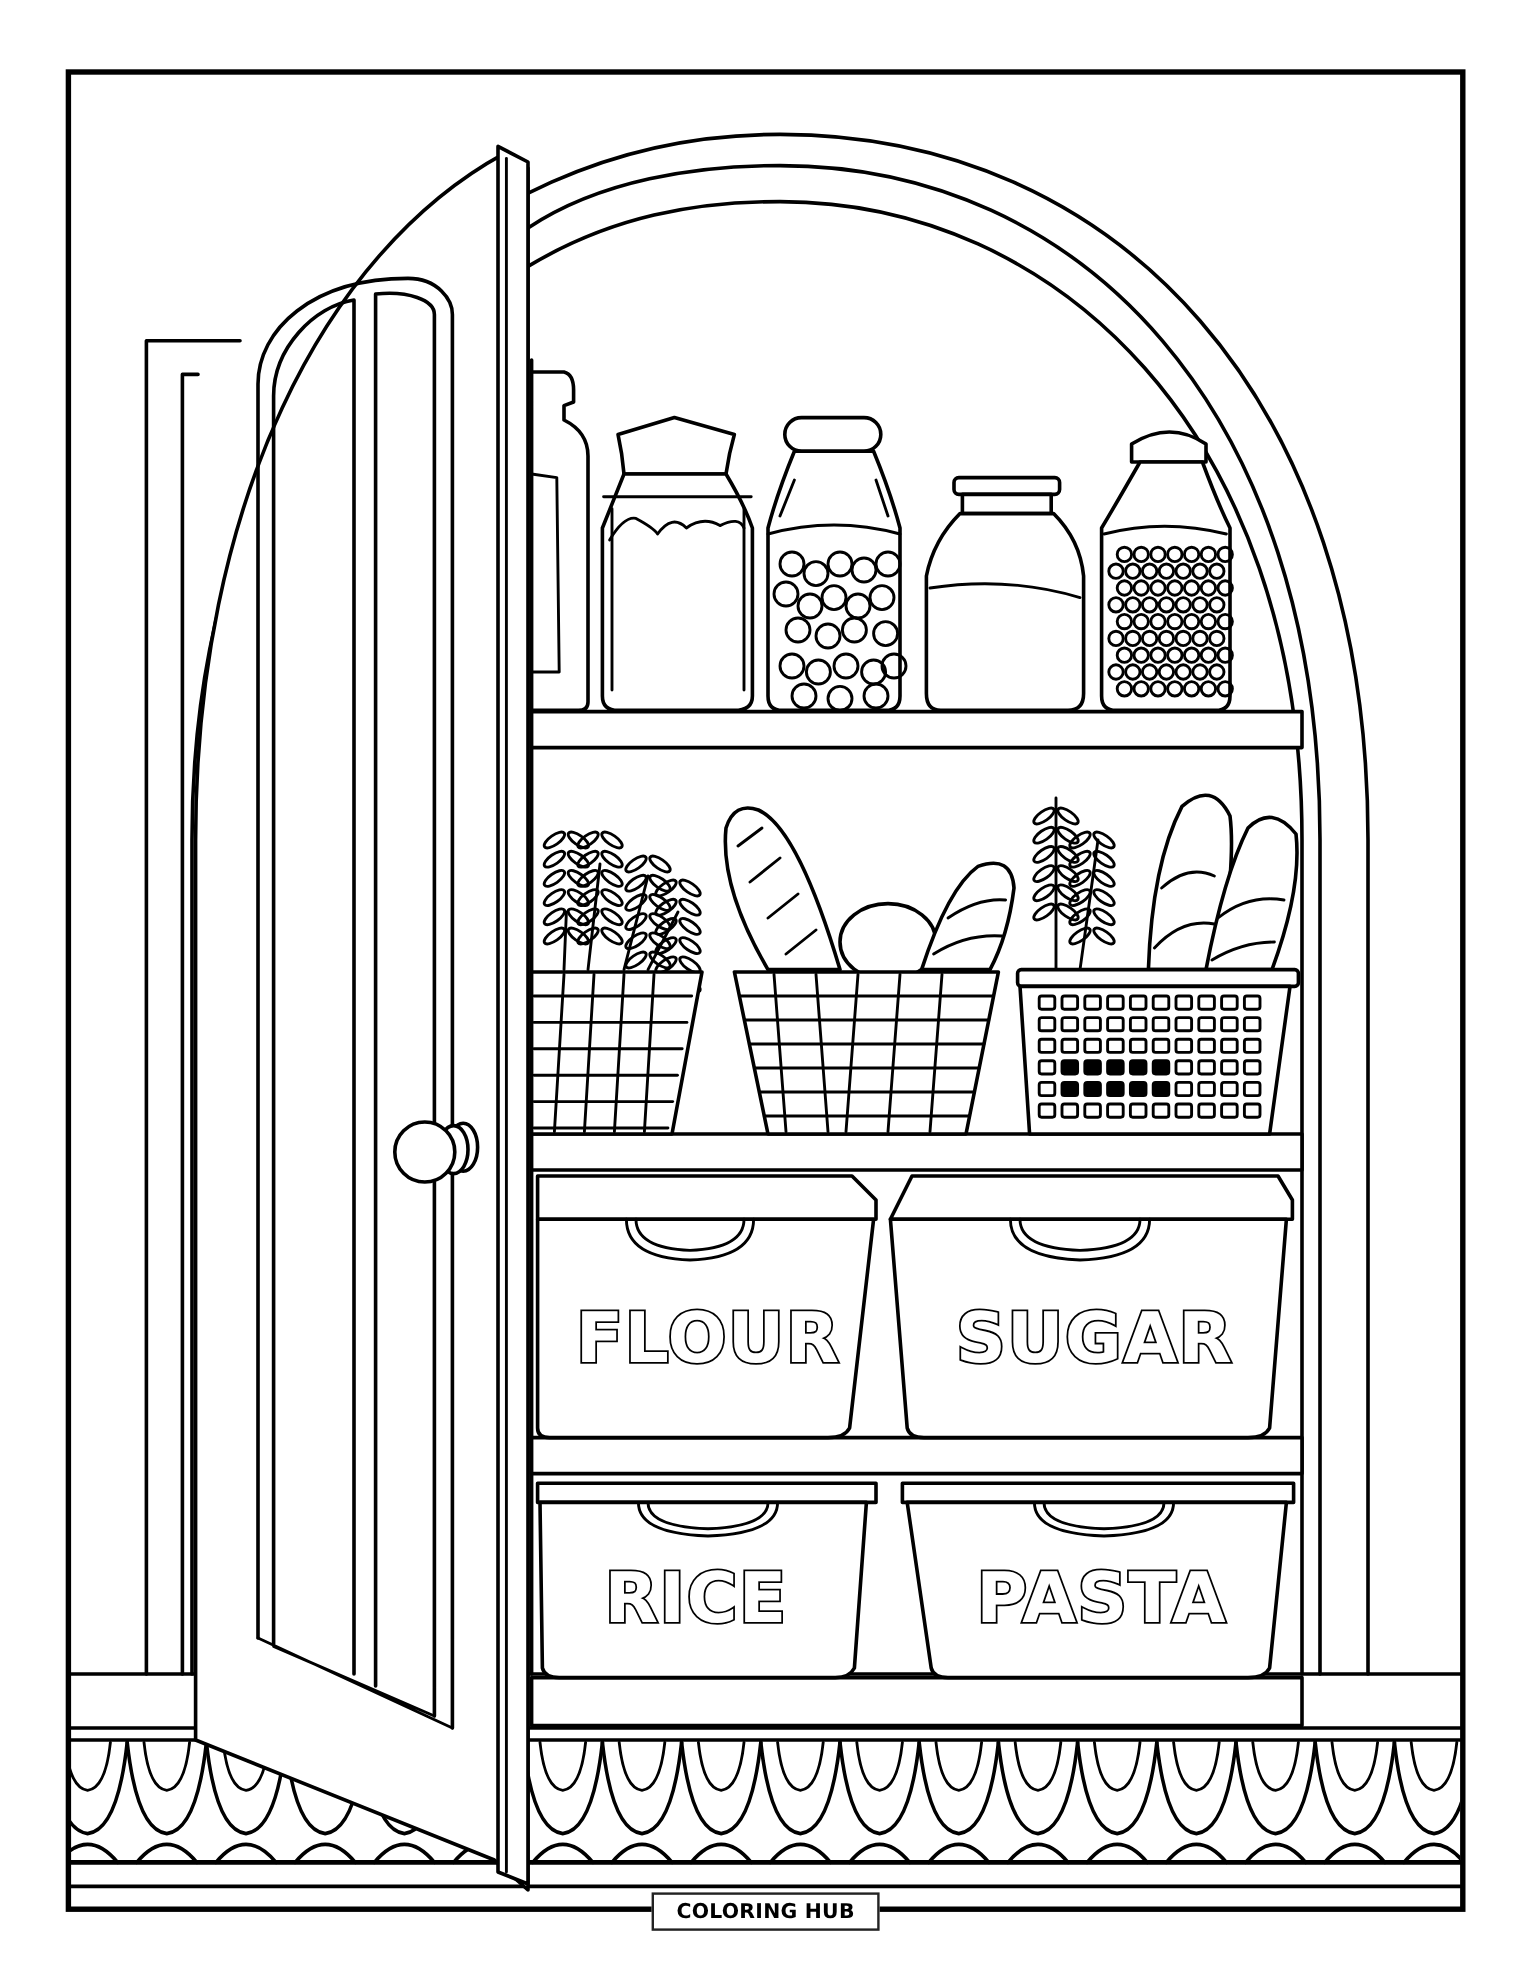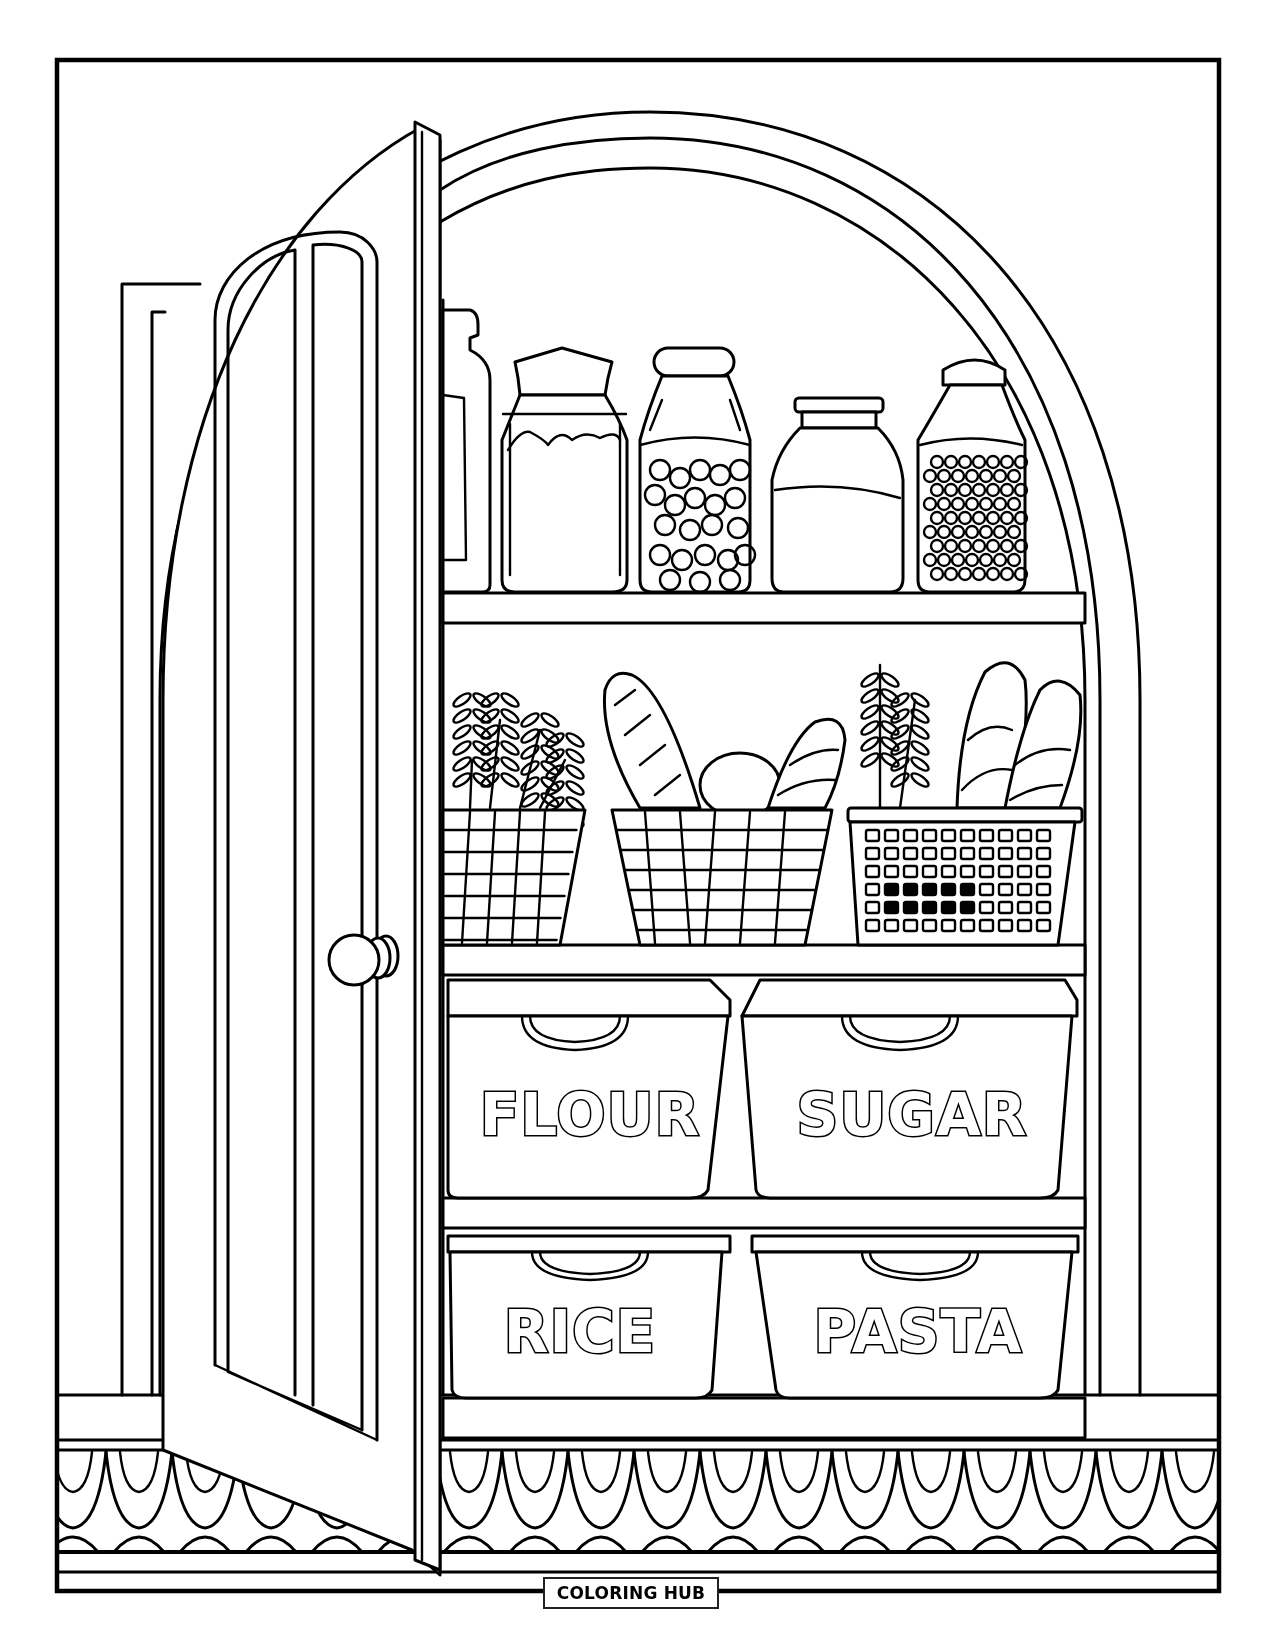--- a/index.html
+++ b/index.html
@@ -3,21 +3,21 @@
 <meta charset="utf-8">
 <style>
   html,body{margin:0;padding:0;background:#ffffff;}
   body{width:1275px;height:1650px;position:relative;overflow:hidden;font-family:"DejaVu Sans",sans-serif;}
   #art{position:absolute;left:0;top:0;width:1275px;height:1650px;}
   .ln{fill:none;stroke:#000;stroke-width:3;stroke-linejoin:round;stroke-linecap:round;}
   .lt{fill:none;stroke:#000;stroke-width:2.4;stroke-linejoin:round;stroke-linecap:round;}
   .fw{fill:#fff;stroke:#000;stroke-width:3;stroke-linejoin:round;}
   .frame{fill:none;stroke:#000;stroke-width:4.5;}
   .bin-label{font-family:"DejaVu Sans",sans-serif;font-weight:bold;font-size:58px;fill:#fff;stroke:#000;stroke-width:3;paint-order:stroke;letter-spacing:1px;}
-  .brand-box{position:absolute;left:543px;top:1577px;width:176px;height:32px;background:#fff;border:2px solid #222;box-sizing:border-box;display:flex;align-items:center;justify-content:center;}
+  .brand-box{position:absolute;left:543px;top:1577px;width:190px;height:32px;background:#fff;border:2px solid #222;box-sizing:border-box;display:flex;align-items:center;justify-content:center;}
   .brand-text{font-family:"DejaVu Sans",sans-serif;font-weight:bold;font-size:17px;color:#000;letter-spacing:0.2px;}
 </style>
 </head>
 <body>
 
 <svg id="art" viewBox="0 0 1275 1650" xmlns="http://www.w3.org/2000/svg">
 
   <rect class="frame" x="57" y="60" width="1162" height="1531"></rect>
 
   <g>

